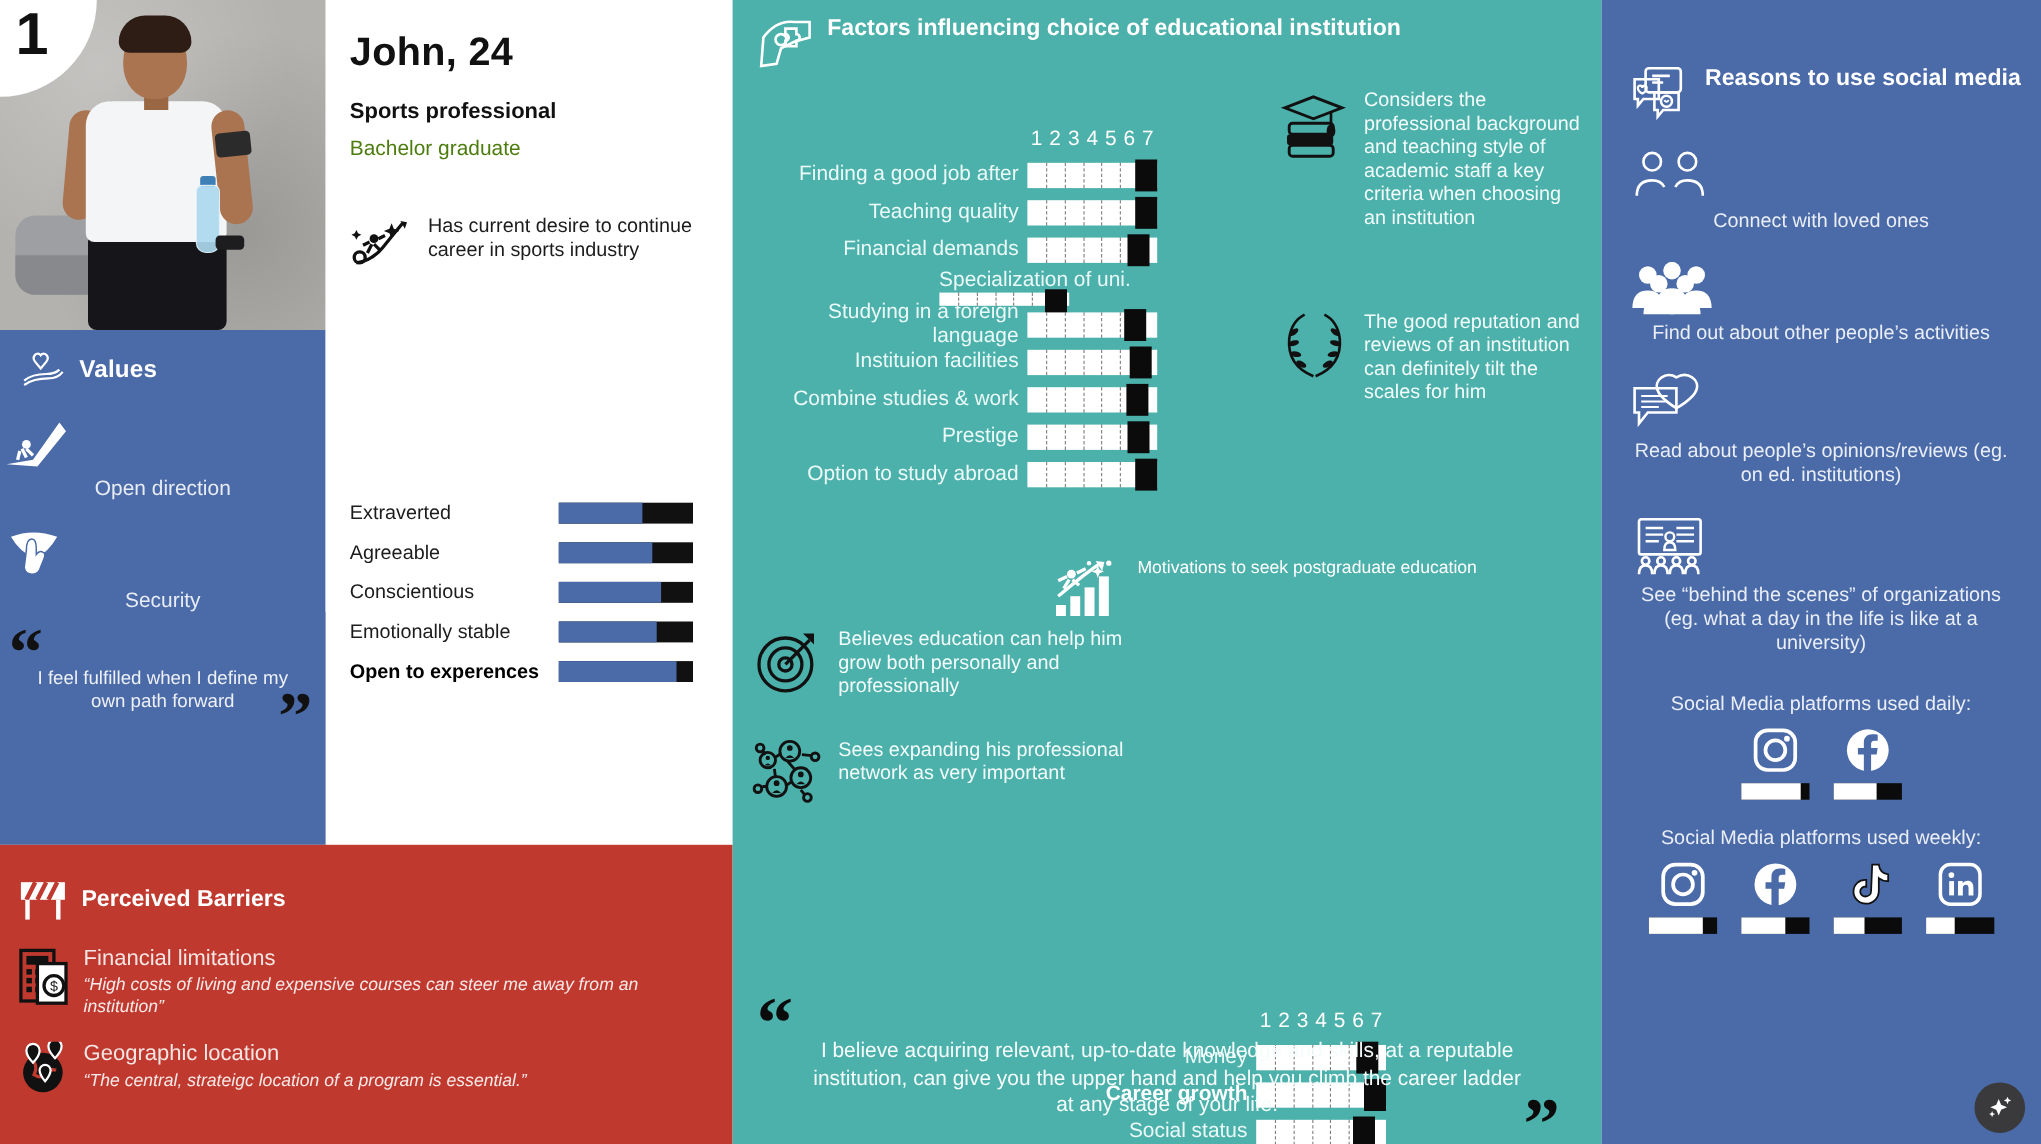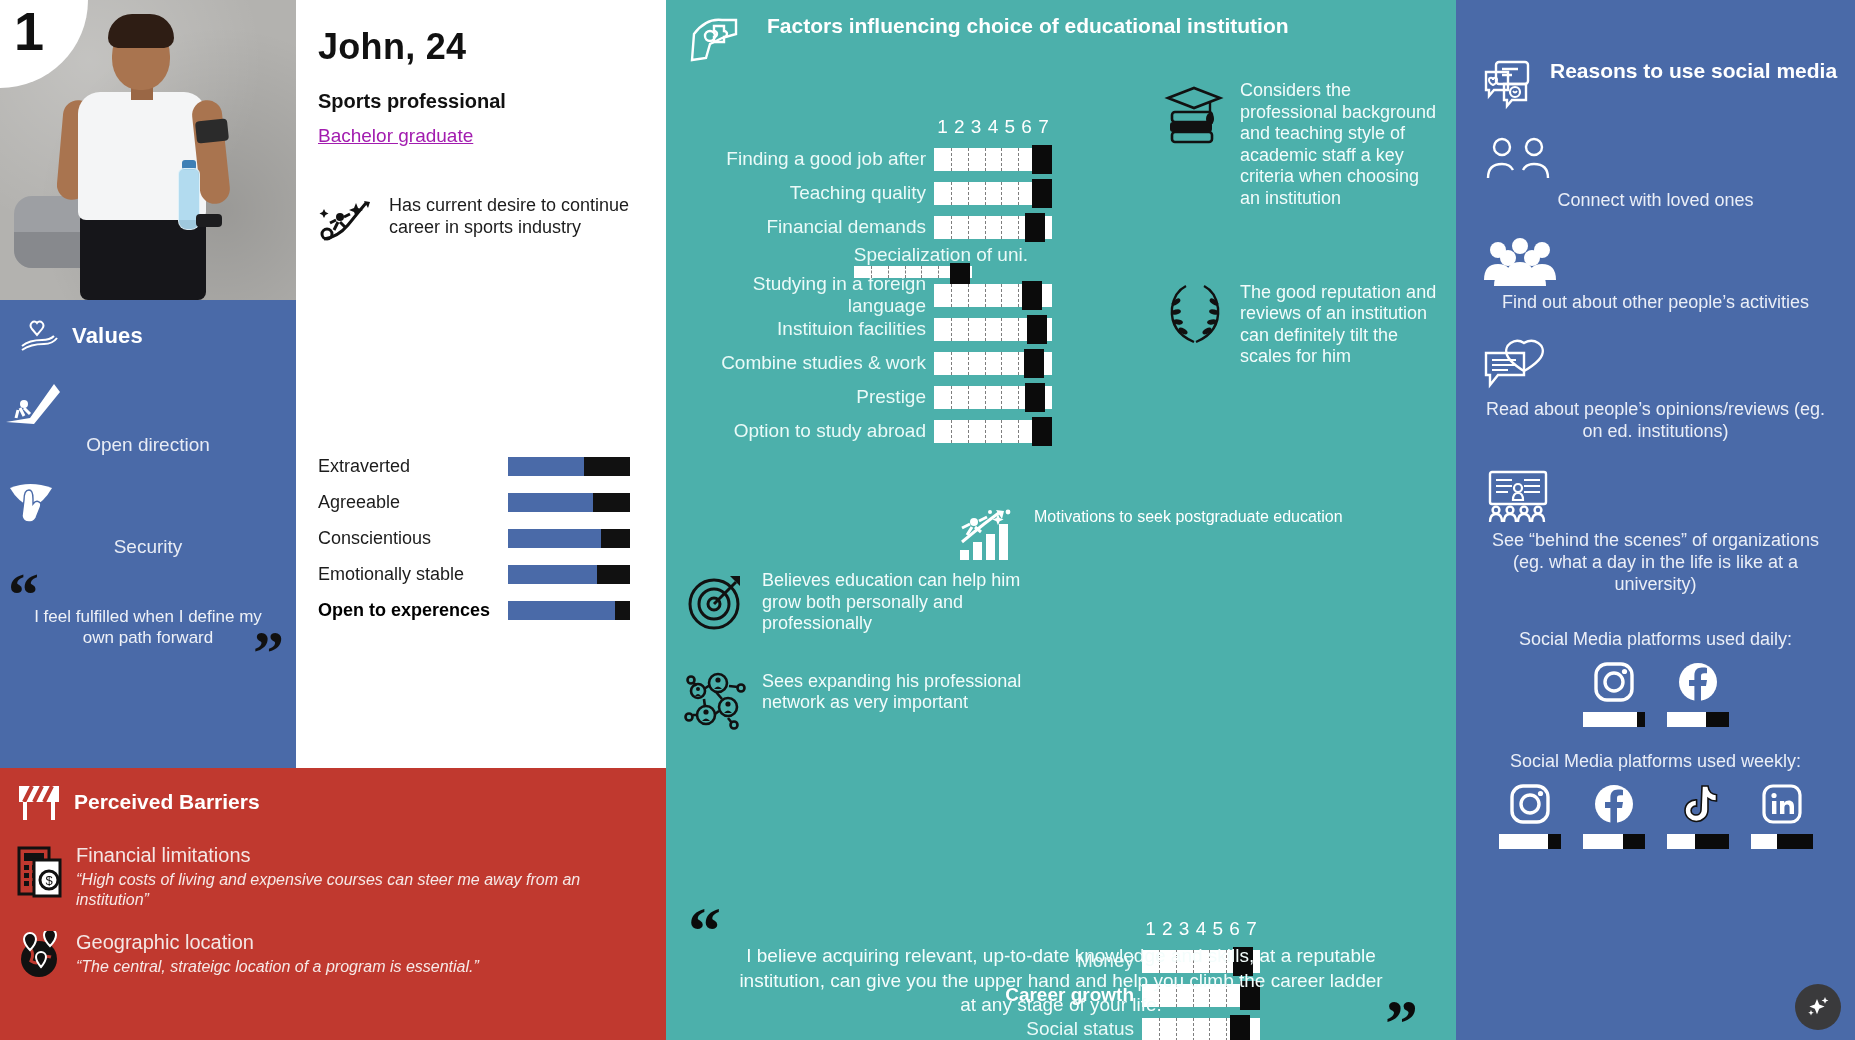--- a/index.html
+++ b/index.html
@@ -76,45 +76,45 @@
   .qmark.open { position:absolute; left:8px; top:0; }
   .qmark.close { position:absolute; right:12px; top:58px; }
   .qtext { font-size:17px; line-height:1.25; color:#eef1f7; text-align:center;
     padding:34px 10px 0 10px; }
 
   
   .col-bio { position:absolute; left:296px; top:0; width:370px; height:556px;
     background:#fff; padding:26px 24px 0 22px; }
   .bio-name { font-size:36px; font-weight:bold; color:#111; letter-spacing:.3px; }
   .bio-role { font-size:20px; font-weight:bold; color:#111; margin-top:22px; }
-  .bio-edu  { font-size:19px; color:#a21caf; margin-top:12px;text-decoration:underline; }
+  .bio-edu  { font-size:19px; color:#4d7c0f; margin-top:12px; }
   .desire { display:flex; align-items:flex-start; gap:17px; margin-top:48px; }
   .desire .dtext { font-size:18px; line-height:1.22; color:#1c1c1c; }
 
   .traits { position:absolute; left:22px; top:448px; width:340px; }
   .trait-row { display:flex; align-items:center; height:36px; }
   .trait-name { width:190px; font-size:18px; color:#1c1c1c; }
   .trait-name.bold { font-weight:bold; color:#000; }
   .trait-bar { position:relative; width:122px; height:19px; background:#111; }
   .trait-fill { position:absolute; left:0; top:0; height:100%; background:#4a6aa8; }
 
   
   .barriers { position:absolute; left:0; top:768px; width:666px; height:272px;
-    background:#c0392f; color:#fff; padding:14px 20px 0 16px; }
+    background:#c0392f; color:#fff; padding:30px 20px 0 16px; }
   .barriers-head { display:flex; align-items:center; gap:12px; }
   .barriers-head .bh-title { font-size:21px; font-weight:bold; }
   .barrier { display:flex; gap:12px; margin-top:22px; }
   .barrier .btitle { font-size:20px; color:#f4e6e4; }
   .barrier .bquote { font-size:16px; font-style:italic; color:#f6e9e7;
     line-height:1.22; margin-top:3px; }
 
   
   .col-teal { position:absolute; left:666px; top:0; width:790px; height:1040px;
     background:#4cb0ab; color:#fff; }
-  .teal-head { display:flex; align-items:flex-start; gap:23px; padding:14px 0 0 22px; }
+  .teal-head { display:flex; align-items:flex-start; gap:8px; padding:14px 0 0 22px; }
   .teal-head .th-title { font-size:21px; font-weight:bold; line-height:1.18; }
   .chart-scale { display:flex; position:absolute; }
   .chart-scale span { font-size:19px; color:#fff; text-align:center; }
   .crow { display:flex; align-items:center; }
   .crow .clabel { font-size:19px; color:#eafaf8; text-align:right; padding-right:8px; }
   .crow .clabel.bold { font-weight:bold; color:#fff; }
   .ctrack { position:relative; background:#fff; height:23px; }
   .cmark { position:absolute; top:-3px; background:#0b0b0b; height:29px; }
   .cgrid { position:absolute; top:0; bottom:0; width:1px;
     border-left:1px dashed rgba(20,20,20,.55); }

